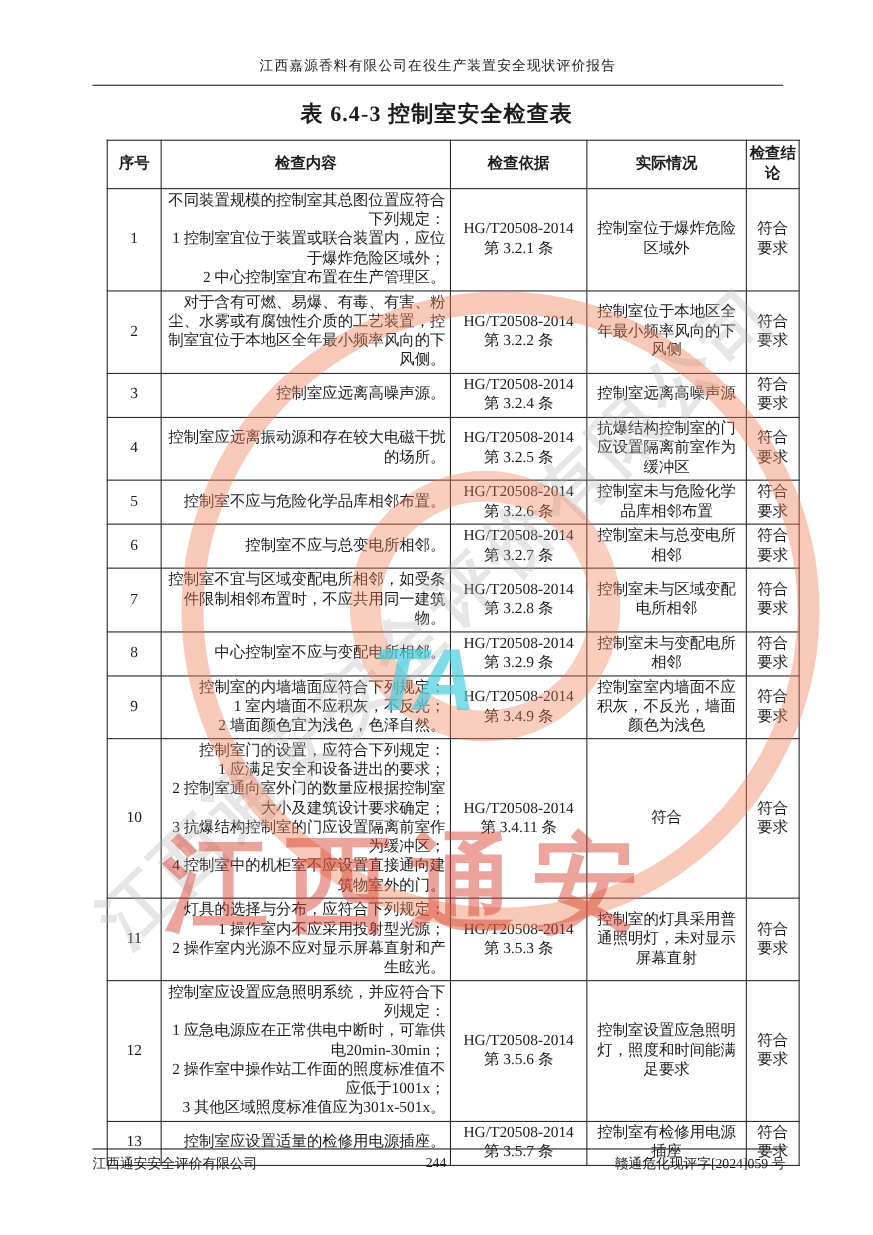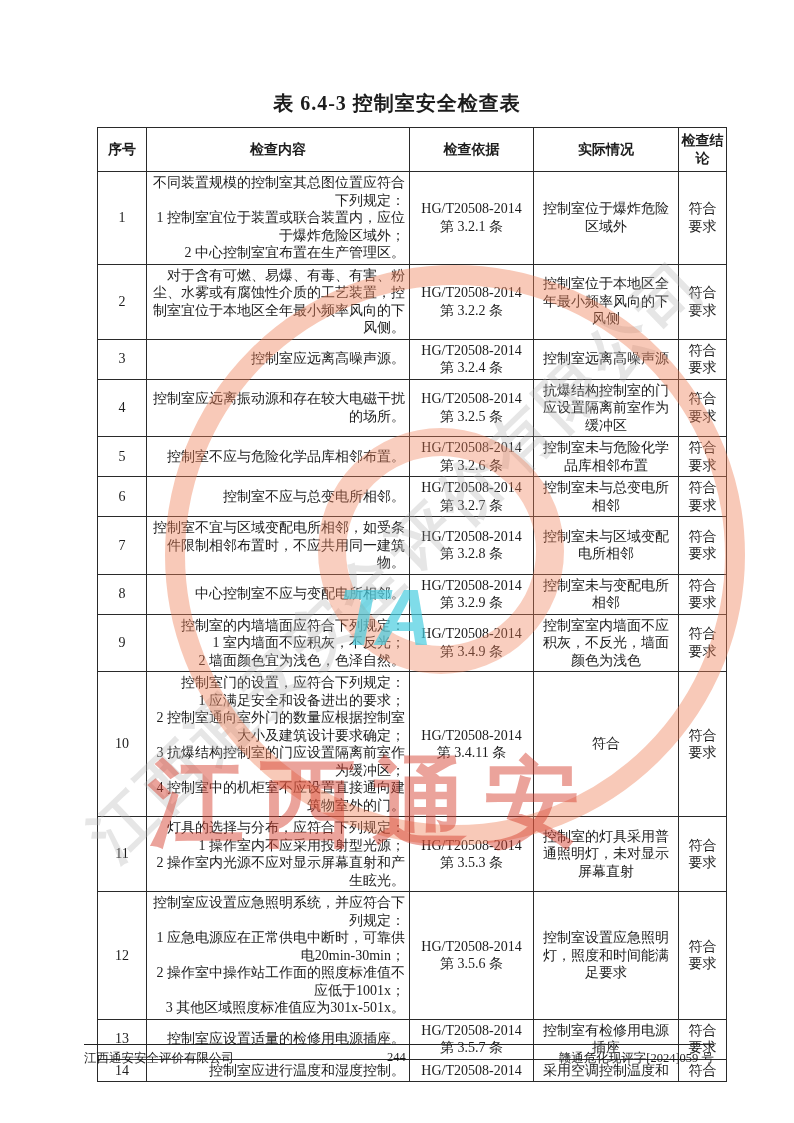--- a/index.html
+++ b/index.html
@@ -85,20 +85,23 @@
     font-size:96px;font-weight:bold;letter-spacing:16px;
     color:rgba(214,62,45,0.48);
     white-space:nowrap;
   }
 </style>
 </head>
 <body>
 
 <div class="page">
 
+  <div class="doc-header">
+    <span>江西嘉源香料有限公司在役生产装置安全现状评价报告</span>
+  </div>
 
   <div class="table-title">表 6.4-3 控制室安全检查表</div>
 
   <table class="check">
     <colgroup>
       <col style="width:49px">
       <col style="width:263px">
       <col style="width:124px">
       <col style="width:145px">
       <col style="width:48px">
@@ -236,27 +239,20 @@
 
   <tr>
     <td class="c-no">13</td>
     <td class="c-content">控制室应设置适量的检修用电源插座。</td>
     <td class="c-basis">HG/T20508-2014
 第 3.5.7 条</td>
     <td class="c-actual">控制室有检修用电源插座</td>
     <td class="c-concl">符合要求</td>
   </tr>
 
-  <tr>
-    <td class="c-no">14</td>
-    <td class="c-content">控制室应进行温度和湿度控制。</td>
-    <td class="c-basis">HG/T20508-2014</td>
-    <td class="c-actual">采用空调控制温度和</td>
-    <td class="c-concl">符合</td>
-  </tr>
 </tbody>
   </table>
 
   <div class="wm wm-diagonal">江西通安安全评价有限公司</div>
   <div class="wm wm-circle"></div>
   <div class="wm wm-inner-ring"></div>
   <div class="wm wm-ta">TA</div>
   <div class="wm wm-red">江西通安</div>
 
   <div class="doc-footer">

